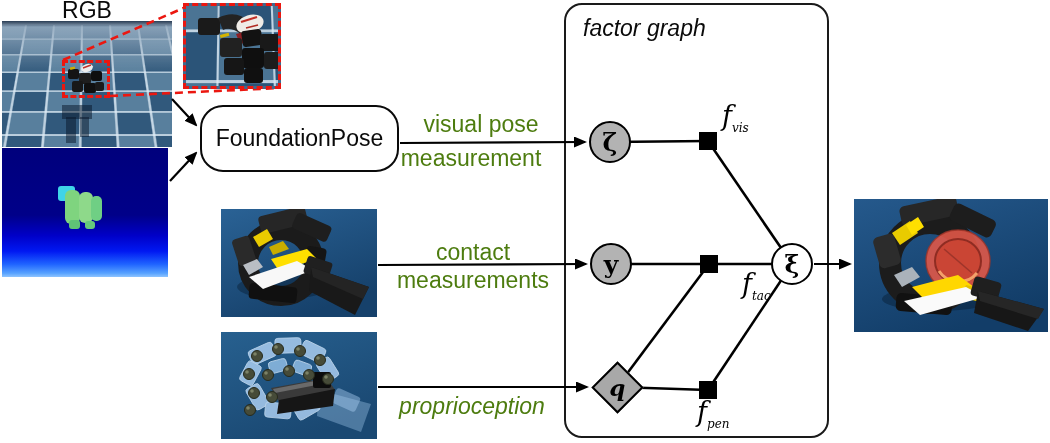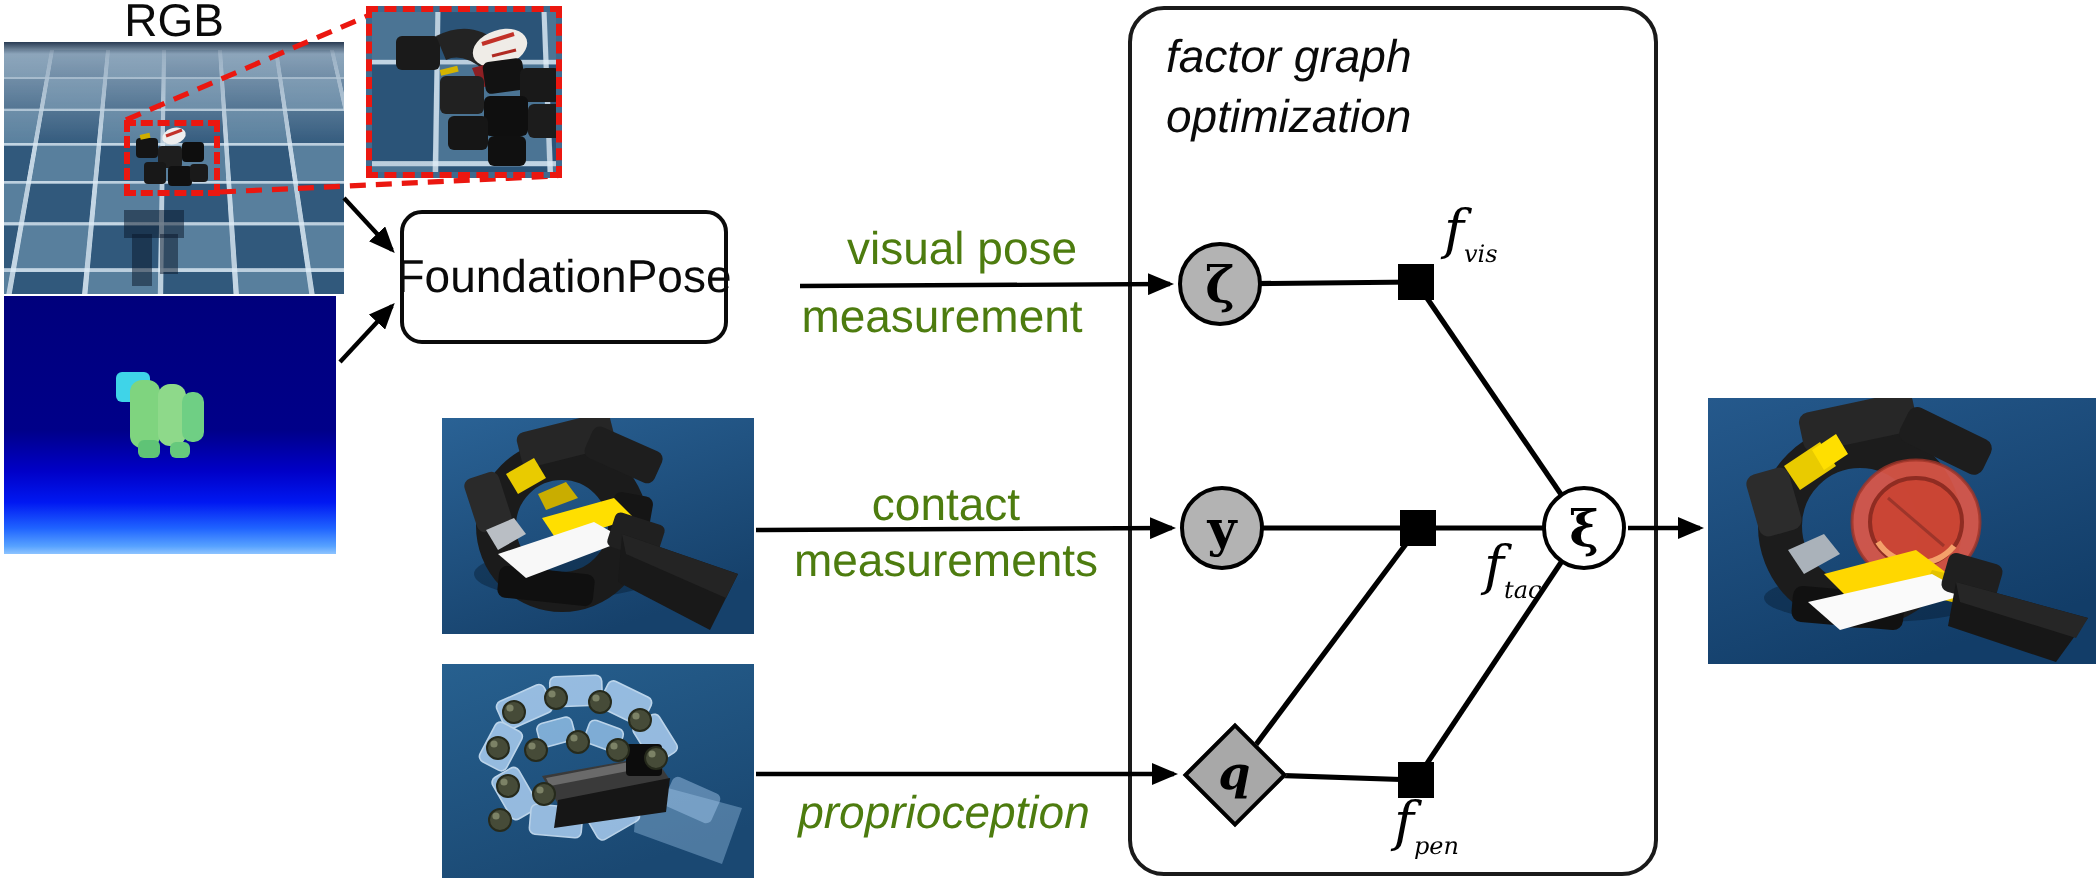--- a/index.html
+++ b/index.html
@@ -132,21 +132,21 @@
         <rect x="63" y="42" width="15" height="34" rx="6" fill="#7fd47f"></rect>
         <rect x="77" y="44" width="14" height="31" rx="6" fill="#8ed98a"></rect>
         <rect x="89" y="48" width="11" height="25" rx="5" fill="#6fcf84"></rect>
         <rect x="67" y="72" width="11" height="9" rx="3" fill="#5fc376"></rect>
         <rect x="83" y="73" width="10" height="8" rx="3" fill="#66c97c"></rect>
       </g>
     </svg>
   </div>
 
 
-  <div class="abs fp-box" style="left:200px; top:105px; width:164px; height:67px;">
+  <div class="abs fp-box" style="left:200px; top:105px; width:199px; height:67px;border-radius:23px;">
     <span>FoundationPose</span>
   </div>
 
   <div class="abs arrow-label" style="left:399px; top:112px; width:164px;">visual pose</div>
   <div class="abs arrow-label" style="left:399px; top:146px; width:144px;">measurement</div>
   <div class="abs arrow-label" style="left:391px; top:268px; width:164px;">measurements</div>
   <div class="abs arrow-label" style="left:391px; top:240px; width:164px;">contact</div>
   <div class="abs arrow-label" style="left:387px; top:394px; width:170px;font-style:italic;">proprioception</div>
 
   <div class="abs render" style="left:221px; top:209px;">
@@ -232,21 +232,20 @@
             <circle cx="49" cy="63" r="1.8"></circle>
             <circle cx="27" cy="76" r="1.8"></circle>
         </g>
       </g>
     </svg>
   </div>
 
   <div class="abs fg-box" style="left:564px; top:3px; width:265px; height:435px;"></div>
   <div class="abs fg-title" style="left:583px; top:13px;">
     <div>factor graph</div>
-    <div>optimization</div>
   </div>
 
   <svg class="overlay" width="1050" height="443">
     <defs>
       <marker id="ah" markerWidth="13" markerHeight="11" refX="11" refY="5.5" orient="auto" markerUnits="userSpaceOnUse">
         <path d="M0,0 L13,5.5 L0,11 z" fill="#000"></path>
       </marker>
     </defs>
     <g stroke="#eb1710" stroke-width="2.6" stroke-dasharray="8 5">
       <line x1="63" y1="60" x2="186" y2="7"></line>

